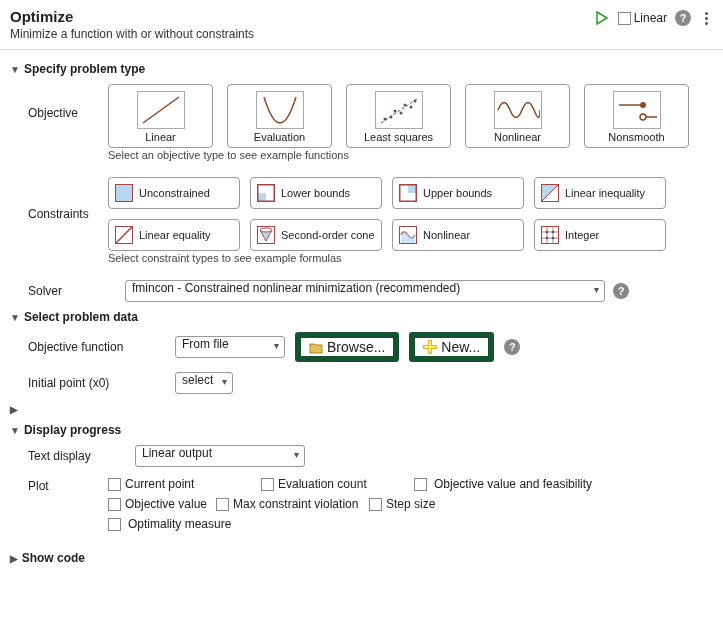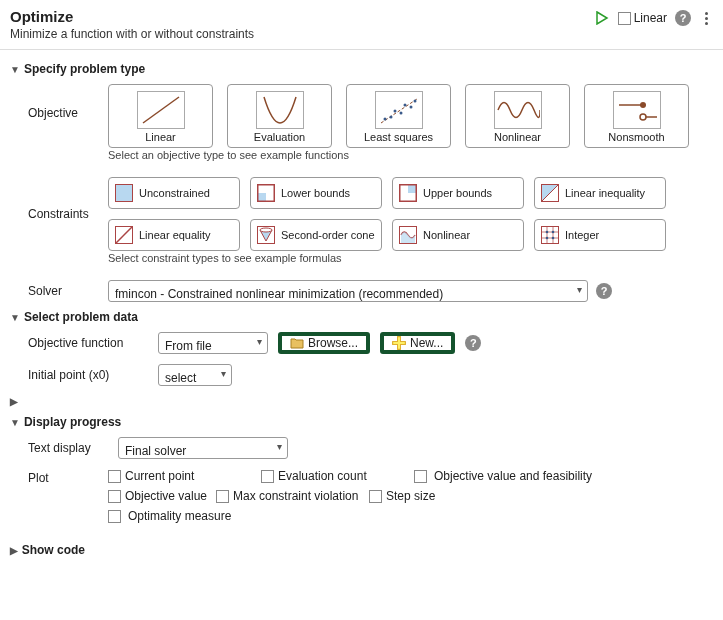--- a/index.html
+++ b/index.html
@@ -66,34 +66,34 @@
     font-size:11px;
   }
   .cons-icon {
     width:18px; height:18px; border:1px solid #aa4444;
     display:flex; align-items:center; justify-content:center; flex-shrink:0;
   }
 
   .solver-row { display:flex; align-items:center; gap:8px;}
   .select {
     height:22px; border:1px solid #999; border-radius:3px; background:#fff;
-    display:flex; align-items:flex-end; padding:12px 18px 0 6px; position:relative;
-    font-size:12px; cursor:pointer;
+    display:flex; align-items:flex-start; padding:0 18px 0 6px; position:relative;
+    font-size:12px; cursor:pointer;margin-left:17px;
   }
   .select::after {
     content:"▾"; position:absolute; right:5px; top:3px; font-size:10px; color:#555;
   }
   .solver-select { flex:1; max-width: 480px;}
 
   .data-row { display:flex; align-items:center; gap:10px; margin-bottom:10px;}
   .data-label { width:120px;}
   .btn {
-    height:22px; border:4px solid #14532d; border-radius:3px; background:#fff;
+    height:30px; border:6px solid #14532d; border-radius:3px; background:#fff;
     display:inline-flex; align-items:center; gap:4px; padding:0 8px; cursor:pointer;
-    font-size:12px;
+    font-size:14px;
   }
   .folder-icon {
     width:14px; height:12px; display:inline-block;
   }
   .plus-icon { width:14px; height:14px; display:inline-block;}
 
   .plot-grid {
     display:flex; flex-wrap:wrap; gap:0 8px;
     width: 600px;
   }
@@ -315,39 +315,39 @@
               <path d="M7 1 L7 13 M1 7 L13 7" stroke="#e0b030" stroke-width="4" stroke-linecap="round"></path>
               <path d="M7 2 L7 12 M2 7 L12 7" stroke="#fff066" stroke-width="2" stroke-linecap="round"></path>
             </svg>
         </span>
         <span>New...</span>
       </div>
       <div class="help-icon">?</div>
     </div>
     <div class="data-row">
       <div class="data-label">Initial point (x0)</div>
-      <div class="select" style="width:74px">
+      <div class="select" style="width:58px">
         <span>select</span>
       </div>
     </div>
   </div>
 
   <div class="section-head">
     <span class="tri">▶</span>
   </div>
 
   <div class="section-head">
     <span class="tri">▼</span>
     <span>Display progress</span>
   </div>
   <div class="section-body">
     <div class="data-row">
       <div style="width:80px">Text display</div>
       <div class="select" style="width:170px">
-        <span>Final solver</span>
+        <span>Linear output</span>
       </div>
     </div>
     <div class="row">
       <div style="width:80px; padding-top:2px">Plot</div>
       <div class="plot-grid">
         <label class="plot-item">
           <span class="checkbox"></span>
           <span>Current point</span>
         </label>
         <label class="plot-item">

